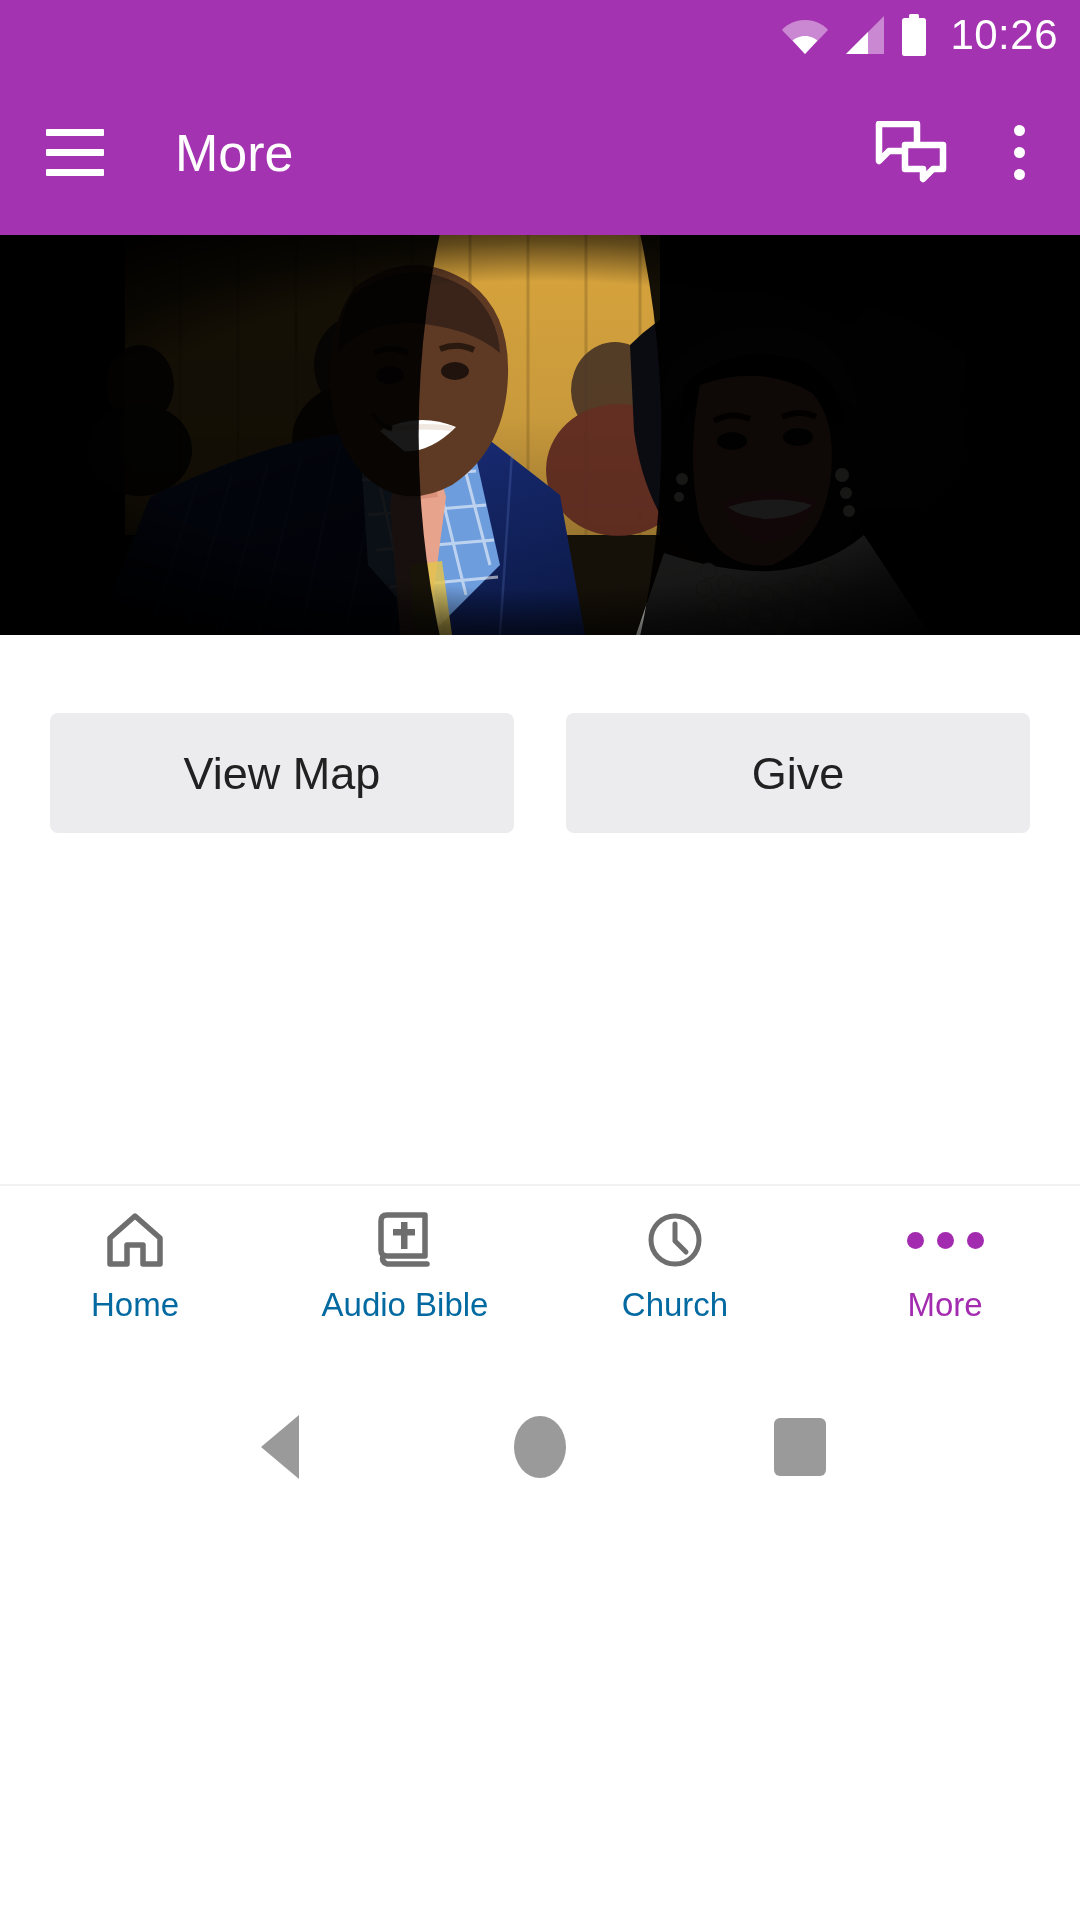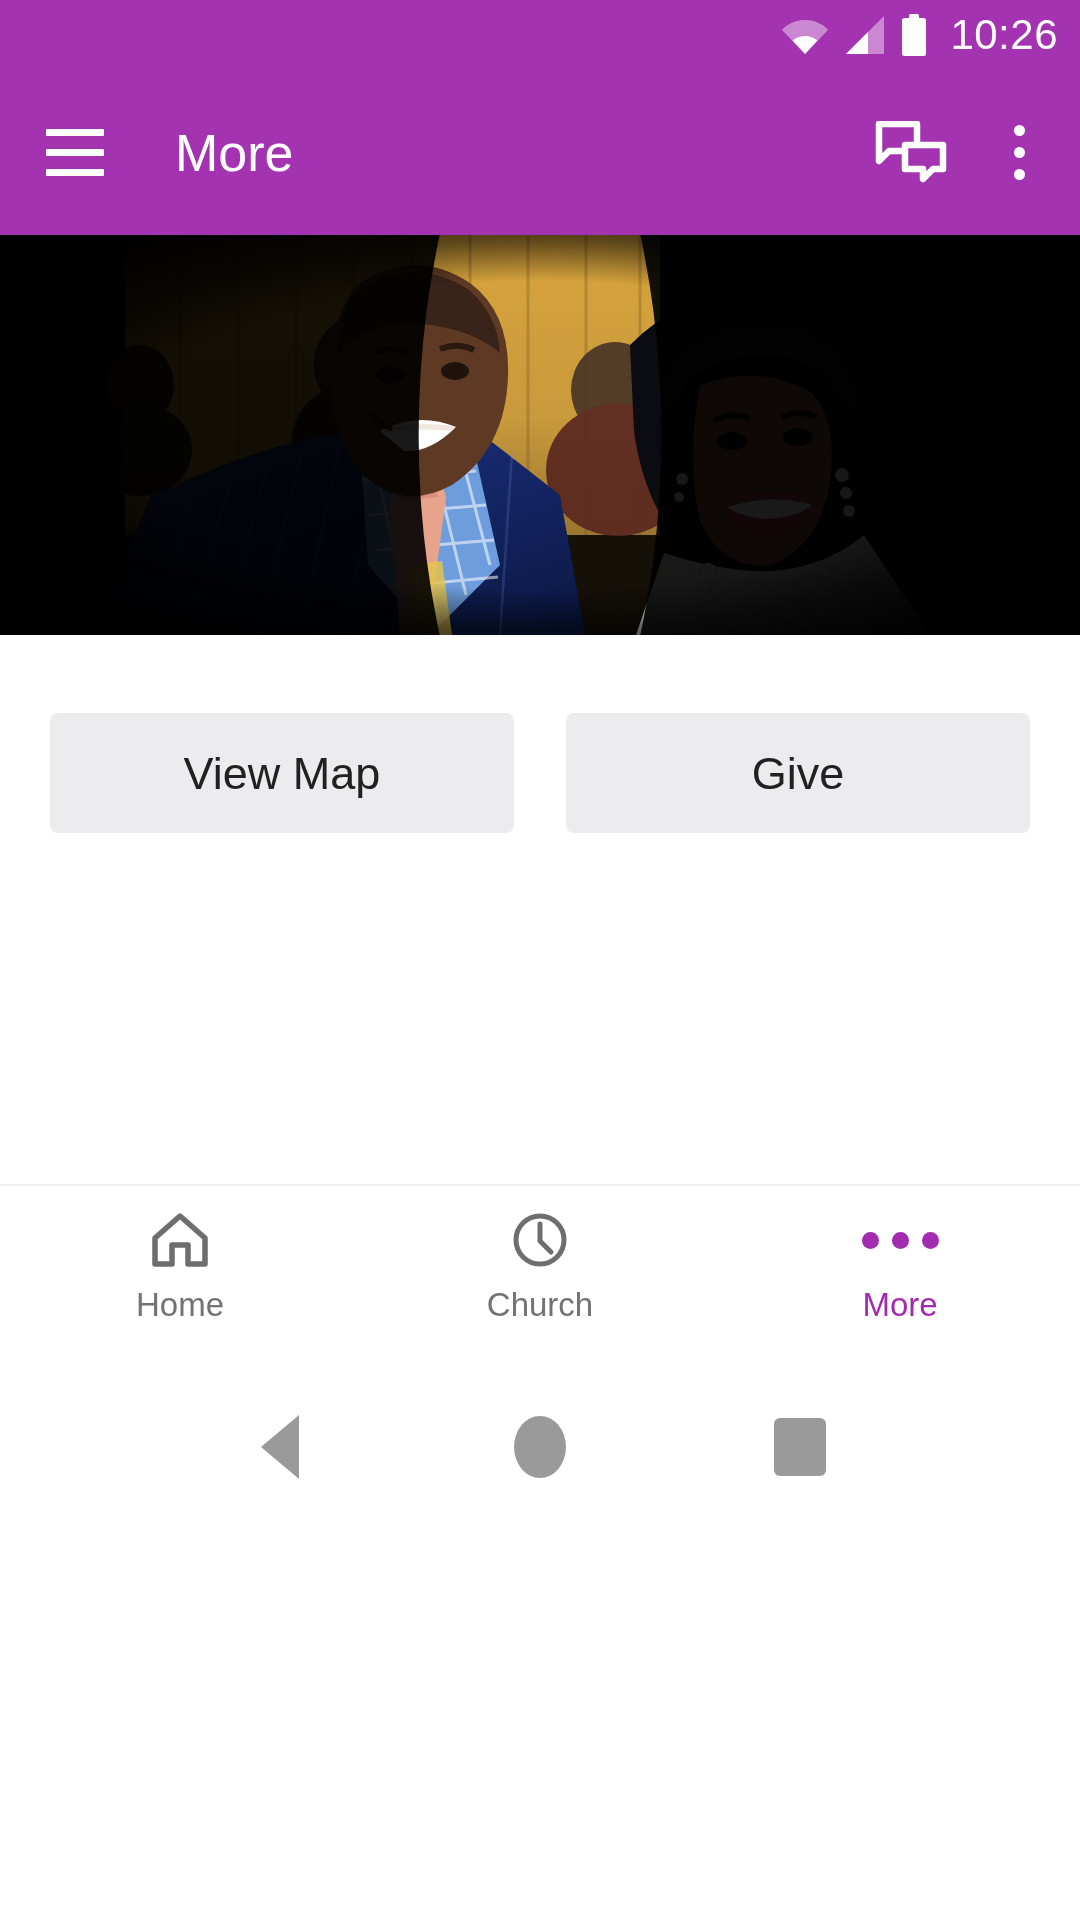--- a/index.html
+++ b/index.html
@@ -56,21 +56,21 @@
   }
 
   
   .tabbar {
     flex:0 0 190px; height:190px; background:#ffffff;
     border-top:2px solid #f1f1f3;
     display:flex; align-items:flex-start; padding-top:22px;
   }
   .tab { flex:1 1 0; display:flex; flex-direction:column; align-items:center; gap:16px; cursor:pointer; }
   .tab-icon { height:64px; display:flex; align-items:center; justify-content:center; }
-  .tab-label { font-size:33px; color:#737373; line-height:1; font-weight:400; }
+  .tab-label { font-size:33px; color:#0369a1; line-height:1; font-weight:400; }
   .tab.active .tab-label { color:#a32bb0; }
   .dots3 { display:flex; gap:13px; align-items:center; }
   .dots3 i { width:17px; height:17px; border-radius:50%; background:#a32bb0; display:block; }
 
   
   .sysnav {
     flex:0 0 145px; height:145px; background:#ffffff;
     display:flex; align-items:center; justify-content:space-around;
     padding:0 150px;
   }
@@ -299,20 +299,31 @@
 
     <div class="tab">
       <span class="tab-icon">
         <svg width="60" height="58" viewBox="0 0 60 58">
           <path d="M5 27 L30 5 L55 27 L55 53 L38 53 L38 34 L22 34 L22 53 L5 53 Z" fill="none" stroke="#6e6e6e" stroke-width="5.5" stroke-linejoin="round"></path>
         </svg>
       </span>
       <span class="tab-label">Home</span>
     </div>
 
+    <div class="tab">
+      <span class="tab-icon">
+        <svg width="56" height="60" viewBox="0 0 56 60">
+          <path d="M10 5 H48 V46 H10 Q4 46 4 40 V11 Q4 5 10 5 Z" fill="none" stroke="#6e6e6e" stroke-width="5.5" stroke-linejoin="round"></path>
+          <path d="M6 46 Q4 52 10 54 H50" fill="none" stroke="#6e6e6e" stroke-width="5.5" stroke-linecap="round" stroke-linejoin="round"></path>
+          <rect x="24" y="12" width="6.5" height="27" fill="#6e6e6e"></rect>
+          <rect x="16" y="19" width="22" height="6.5" fill="#6e6e6e"></rect>
+        </svg>
+      </span>
+      <span class="tab-label">Audio Bible</span>
+    </div>
 
     <div class="tab">
       <span class="tab-icon">
         <svg width="58" height="58" viewBox="0 0 58 58">
           <circle cx="29" cy="29" r="24" fill="none" stroke="#6e6e6e" stroke-width="5"></circle>
           <path d="M29 13 L29 30 L40 41" fill="none" stroke="#6e6e6e" stroke-width="5" stroke-linecap="round" stroke-linejoin="round"></path>
         </svg>
       </span>
       <span class="tab-label">Church</span>
     </div>

